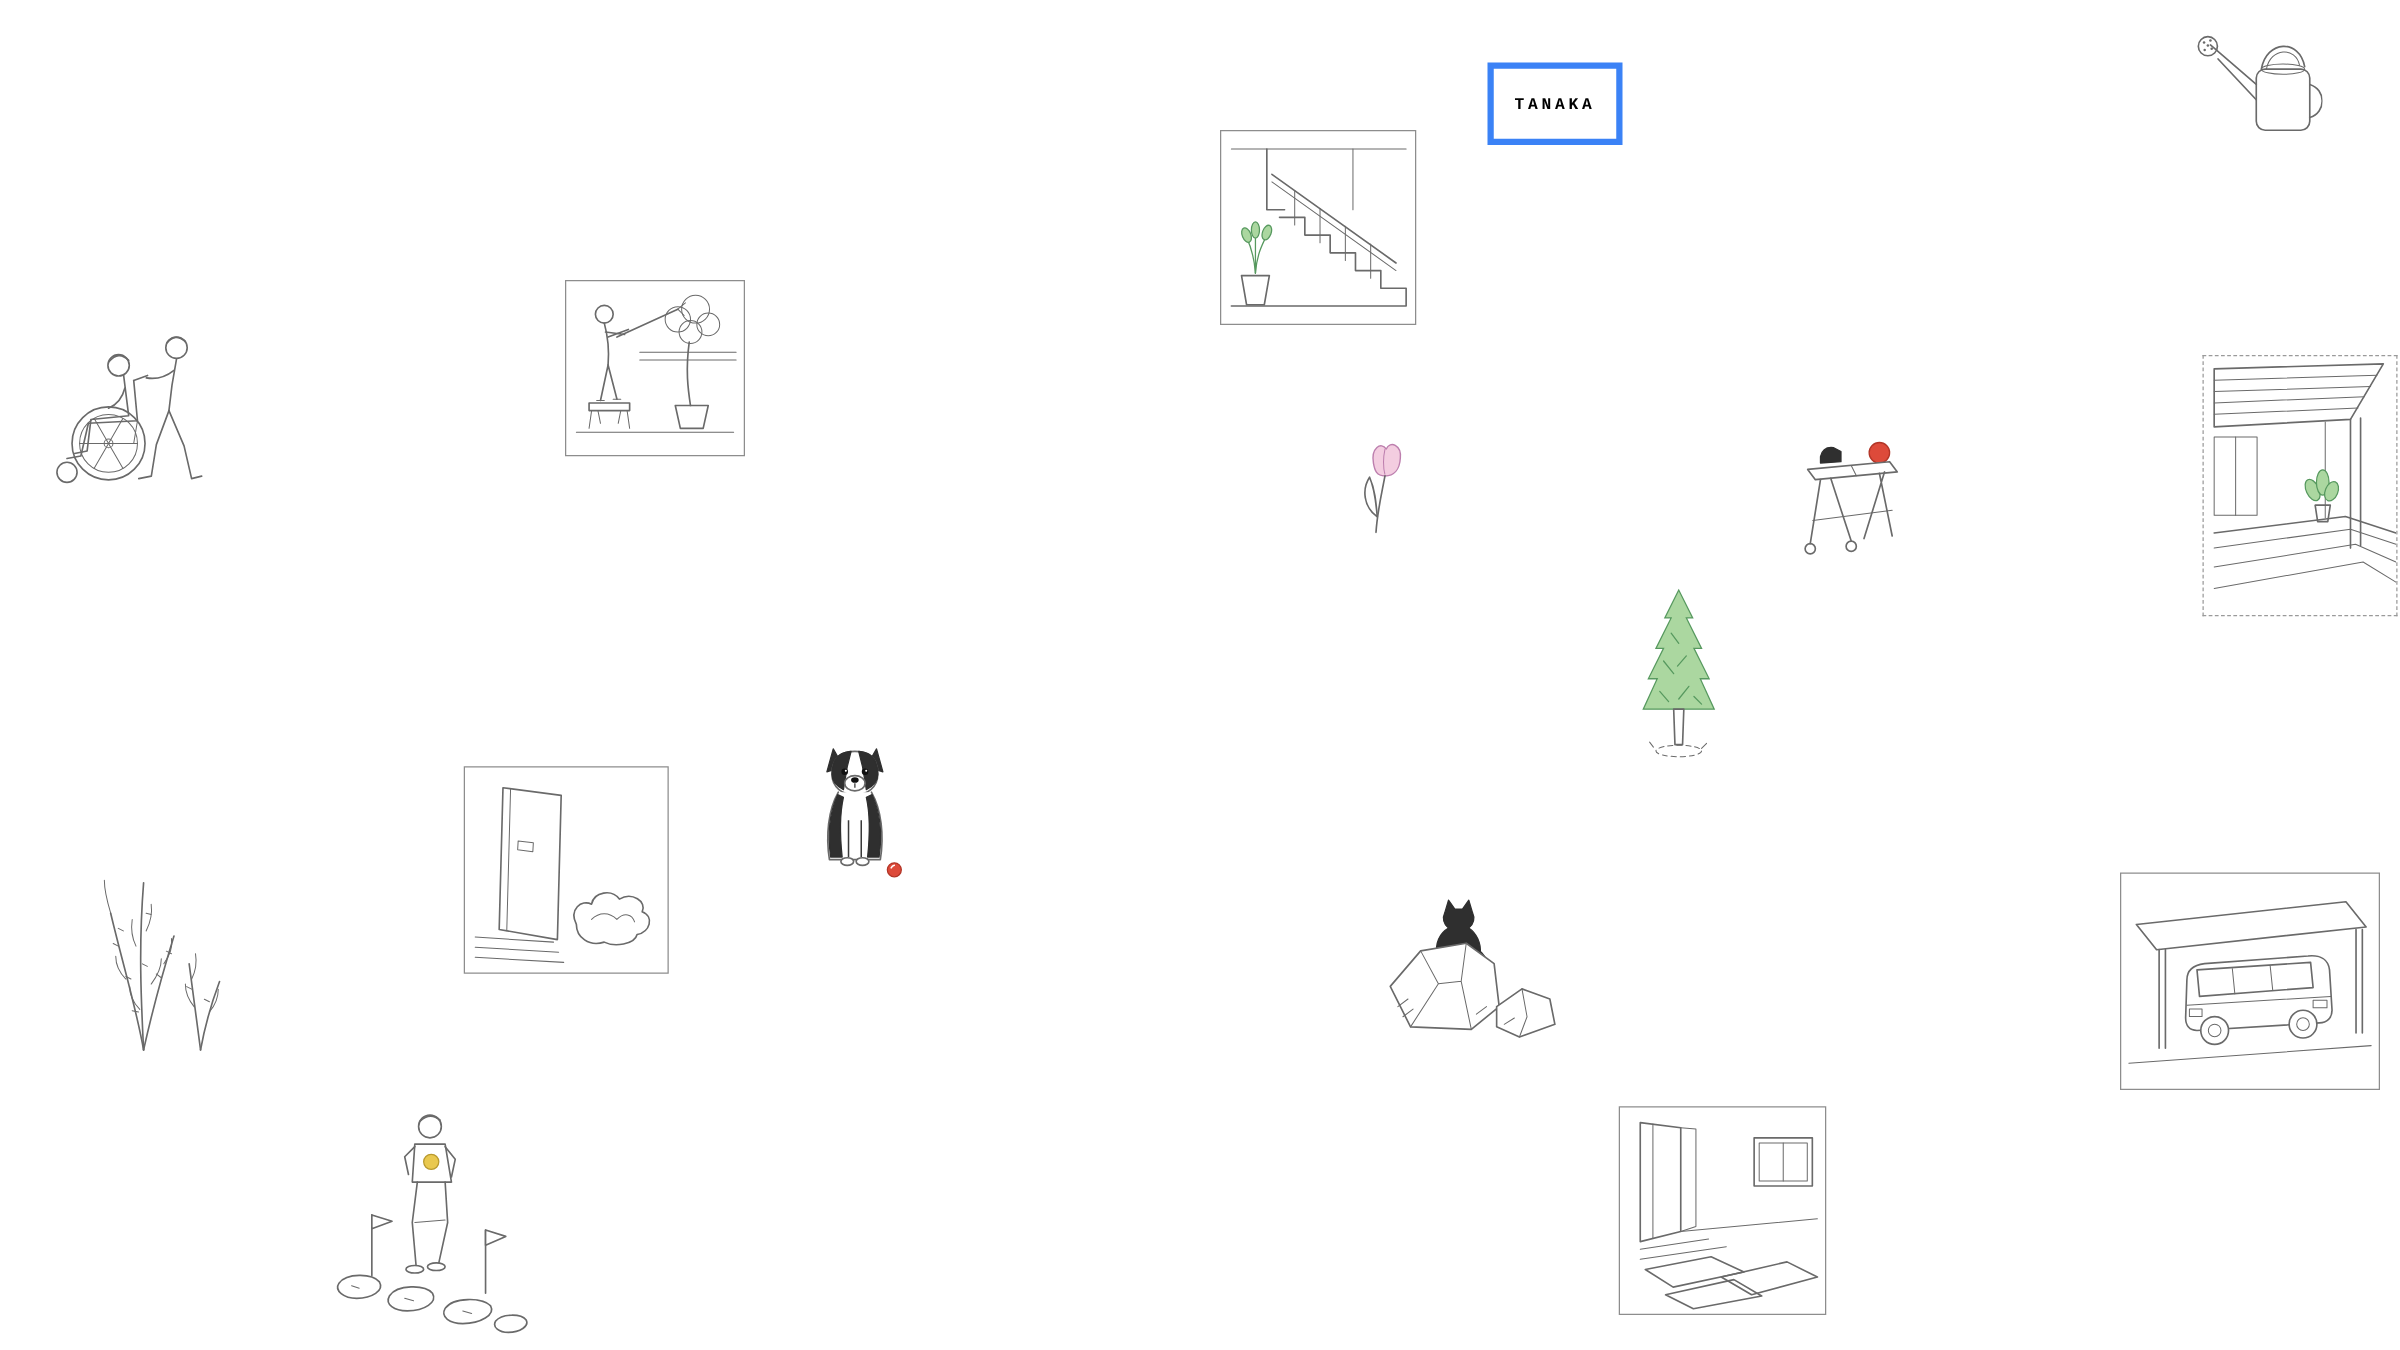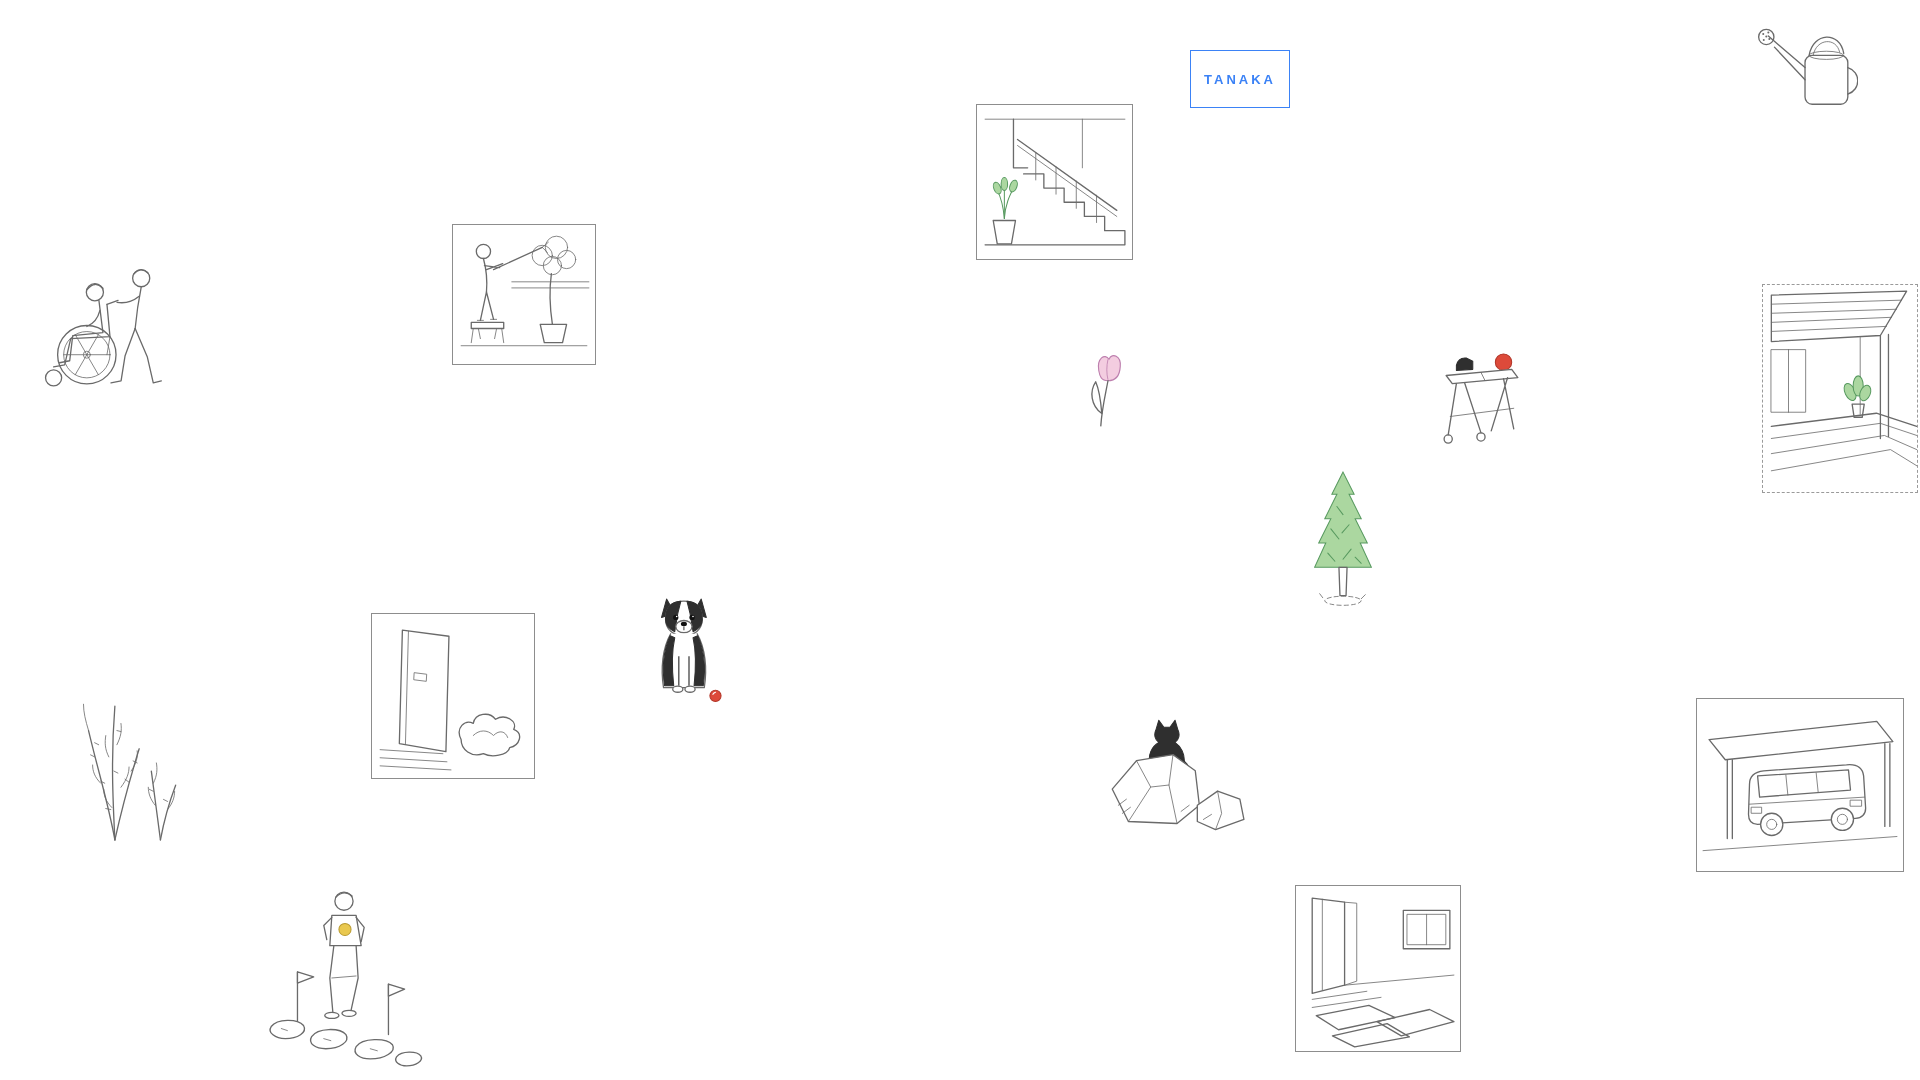--- a/index.html
+++ b/index.html
@@ -13,23 +13,23 @@
 
   
   .ln  { fill:none; stroke:#6a6a6a; stroke-width:1.3; stroke-linecap:round; stroke-linejoin:round; }
   .thin{ stroke-width:0.8; }
   .lnf { fill:#ffffff; stroke:#6a6a6a; stroke-width:1.3; stroke-linejoin:round; stroke-linecap:round; }
   .dk  { fill:#2f2f2f; stroke:#2f2f2f; stroke-width:1; stroke-linejoin:round; }
   .grn { fill:#abd7a0; stroke:#57995f; stroke-width:1; }
   .grnl{ fill:none; stroke:#57995f; stroke-width:1; stroke-linecap:round; }
 
   #nameplate {
-    position:absolute; border:1px solid #3b82f6; background:#fff;
+    position:absolute; border:5px solid #3b82f6; background:#fff;
     display:flex; align-items:center; justify-content:center;
-    font-size:13px; font-weight:bold; letter-spacing:3px; color:#3b82f6;
+    font-size:13px; font-weight:bold; letter-spacing:3px; color:#000000;font-family:Liberation Mono, monospace;
   }
 </style>
 </head>
 <body>
 
 <div id="canvas">
 
   <div class="item" style="left:36px; top:252px; width:152px; height:146px;">
     <svg viewBox="0 0 150 145">
       <circle class="ln" cx="50" cy="102" r="29"></circle>

